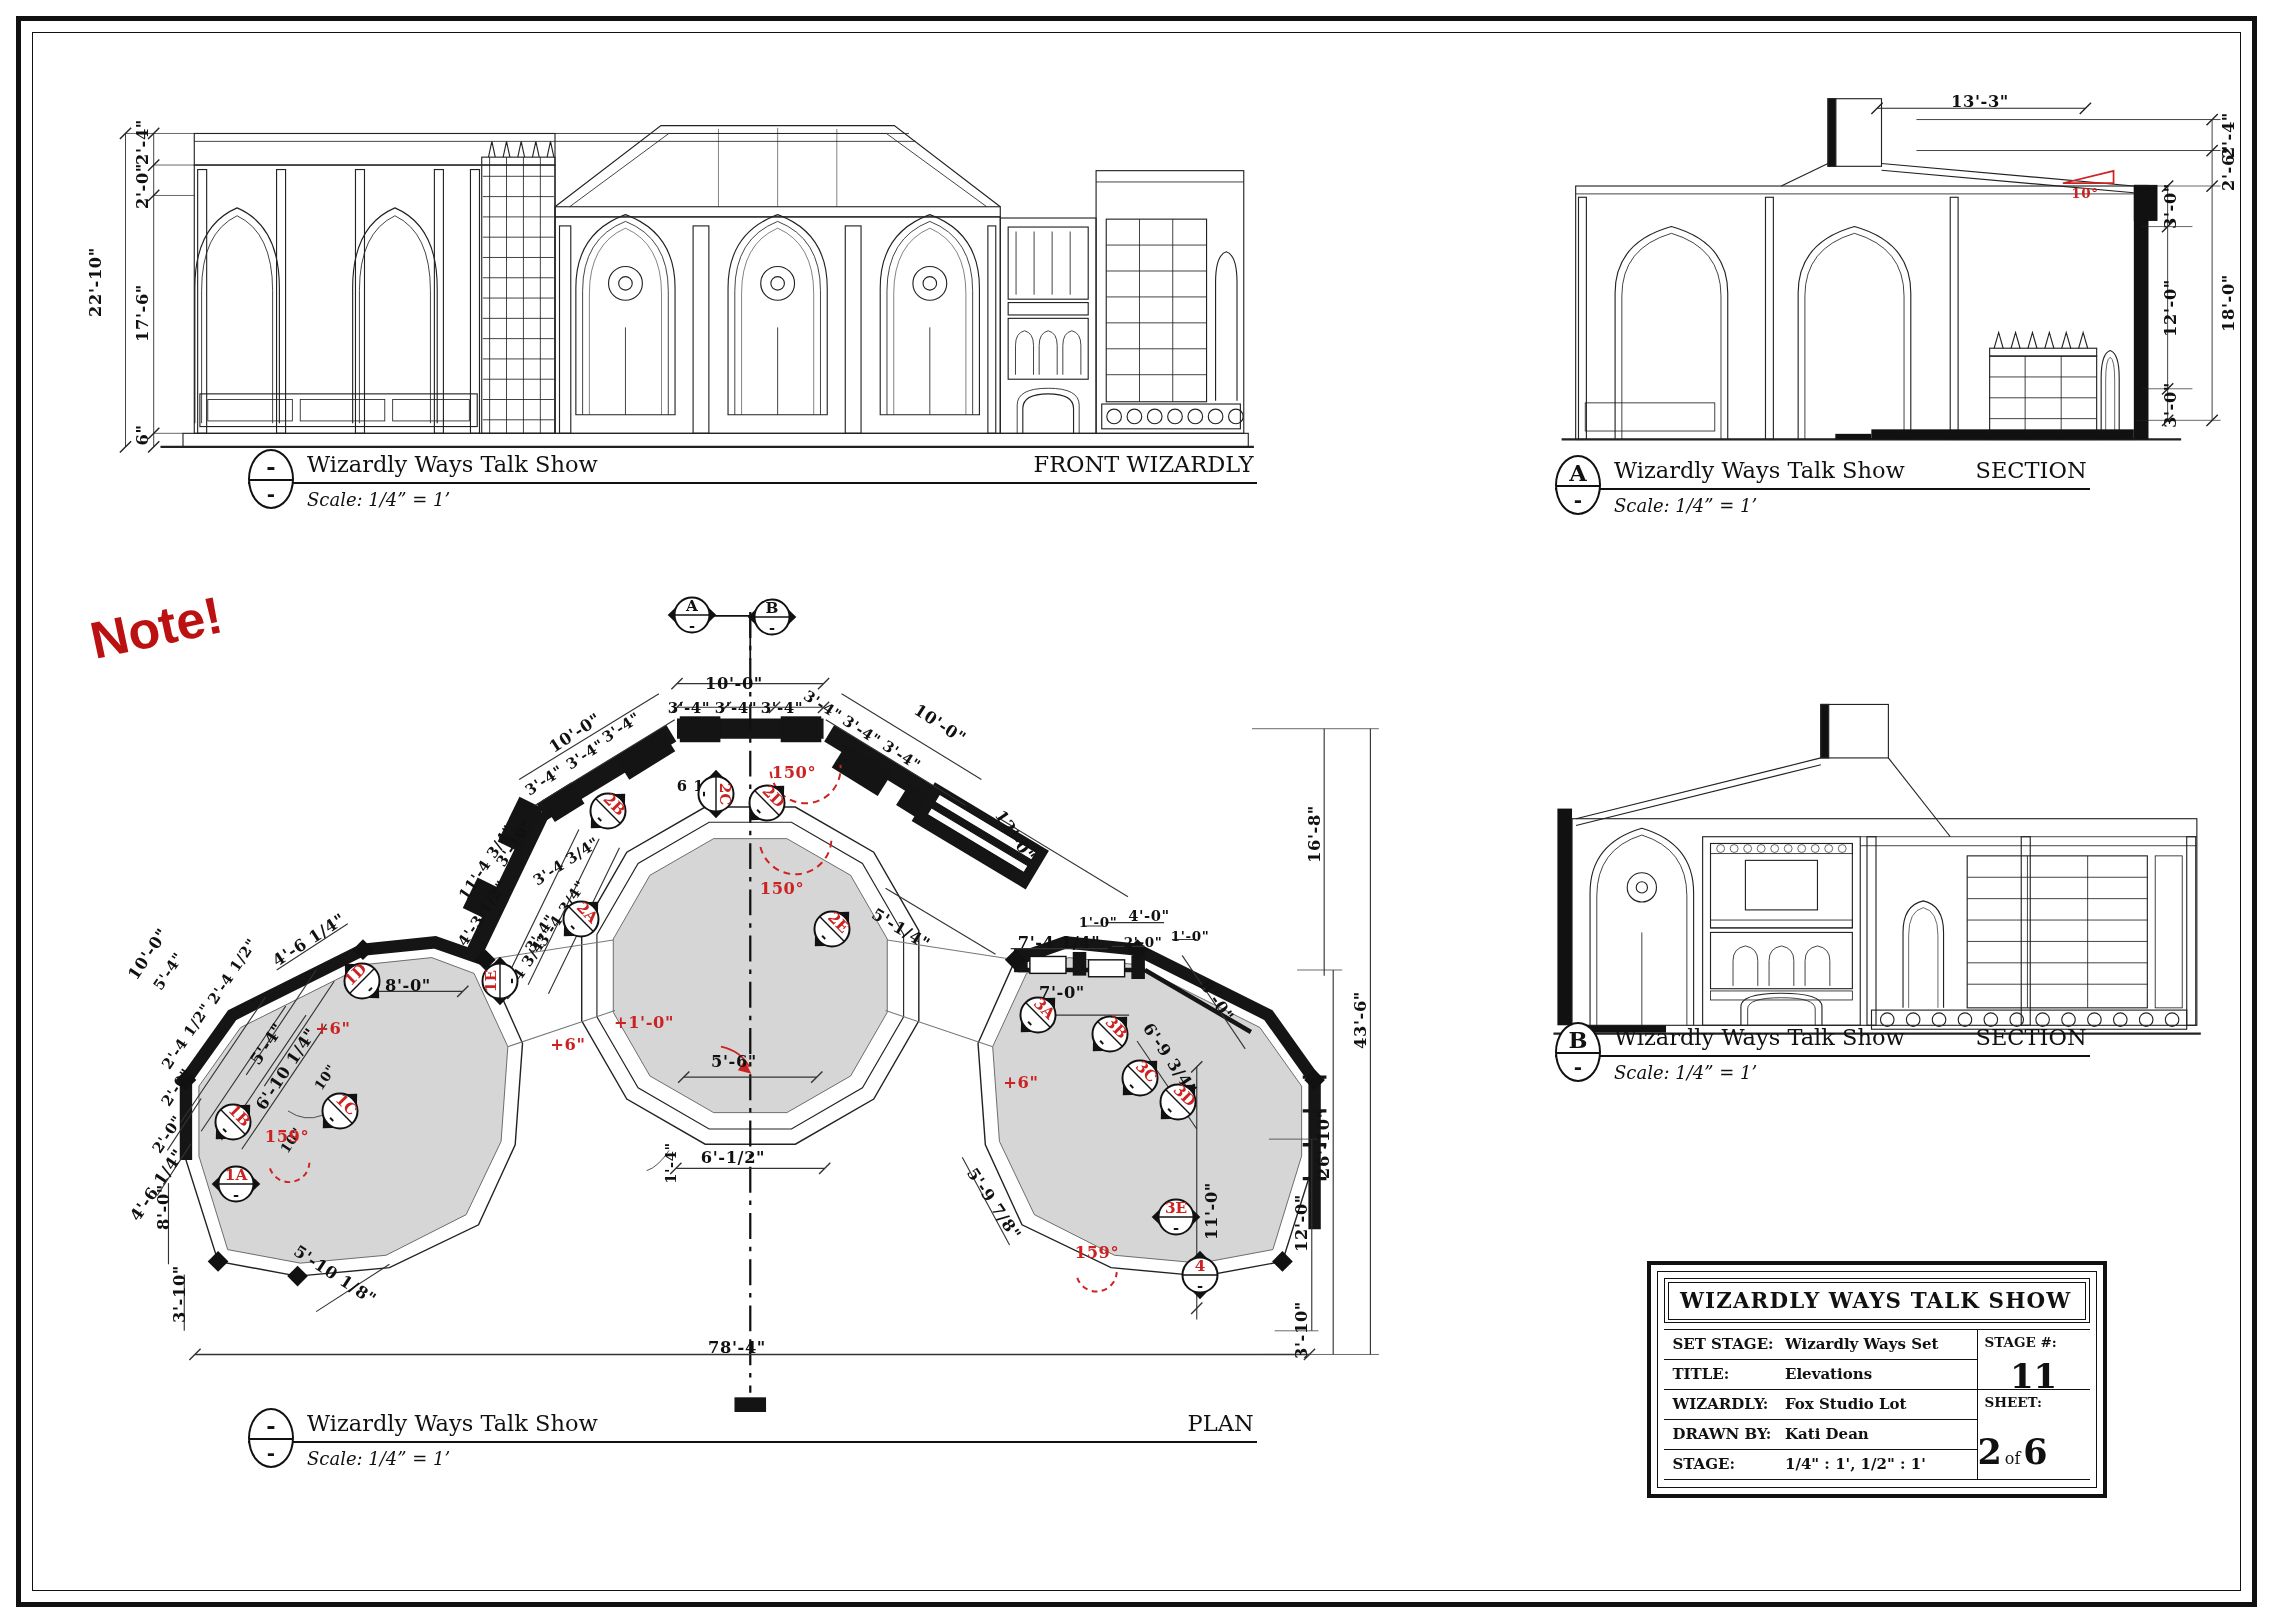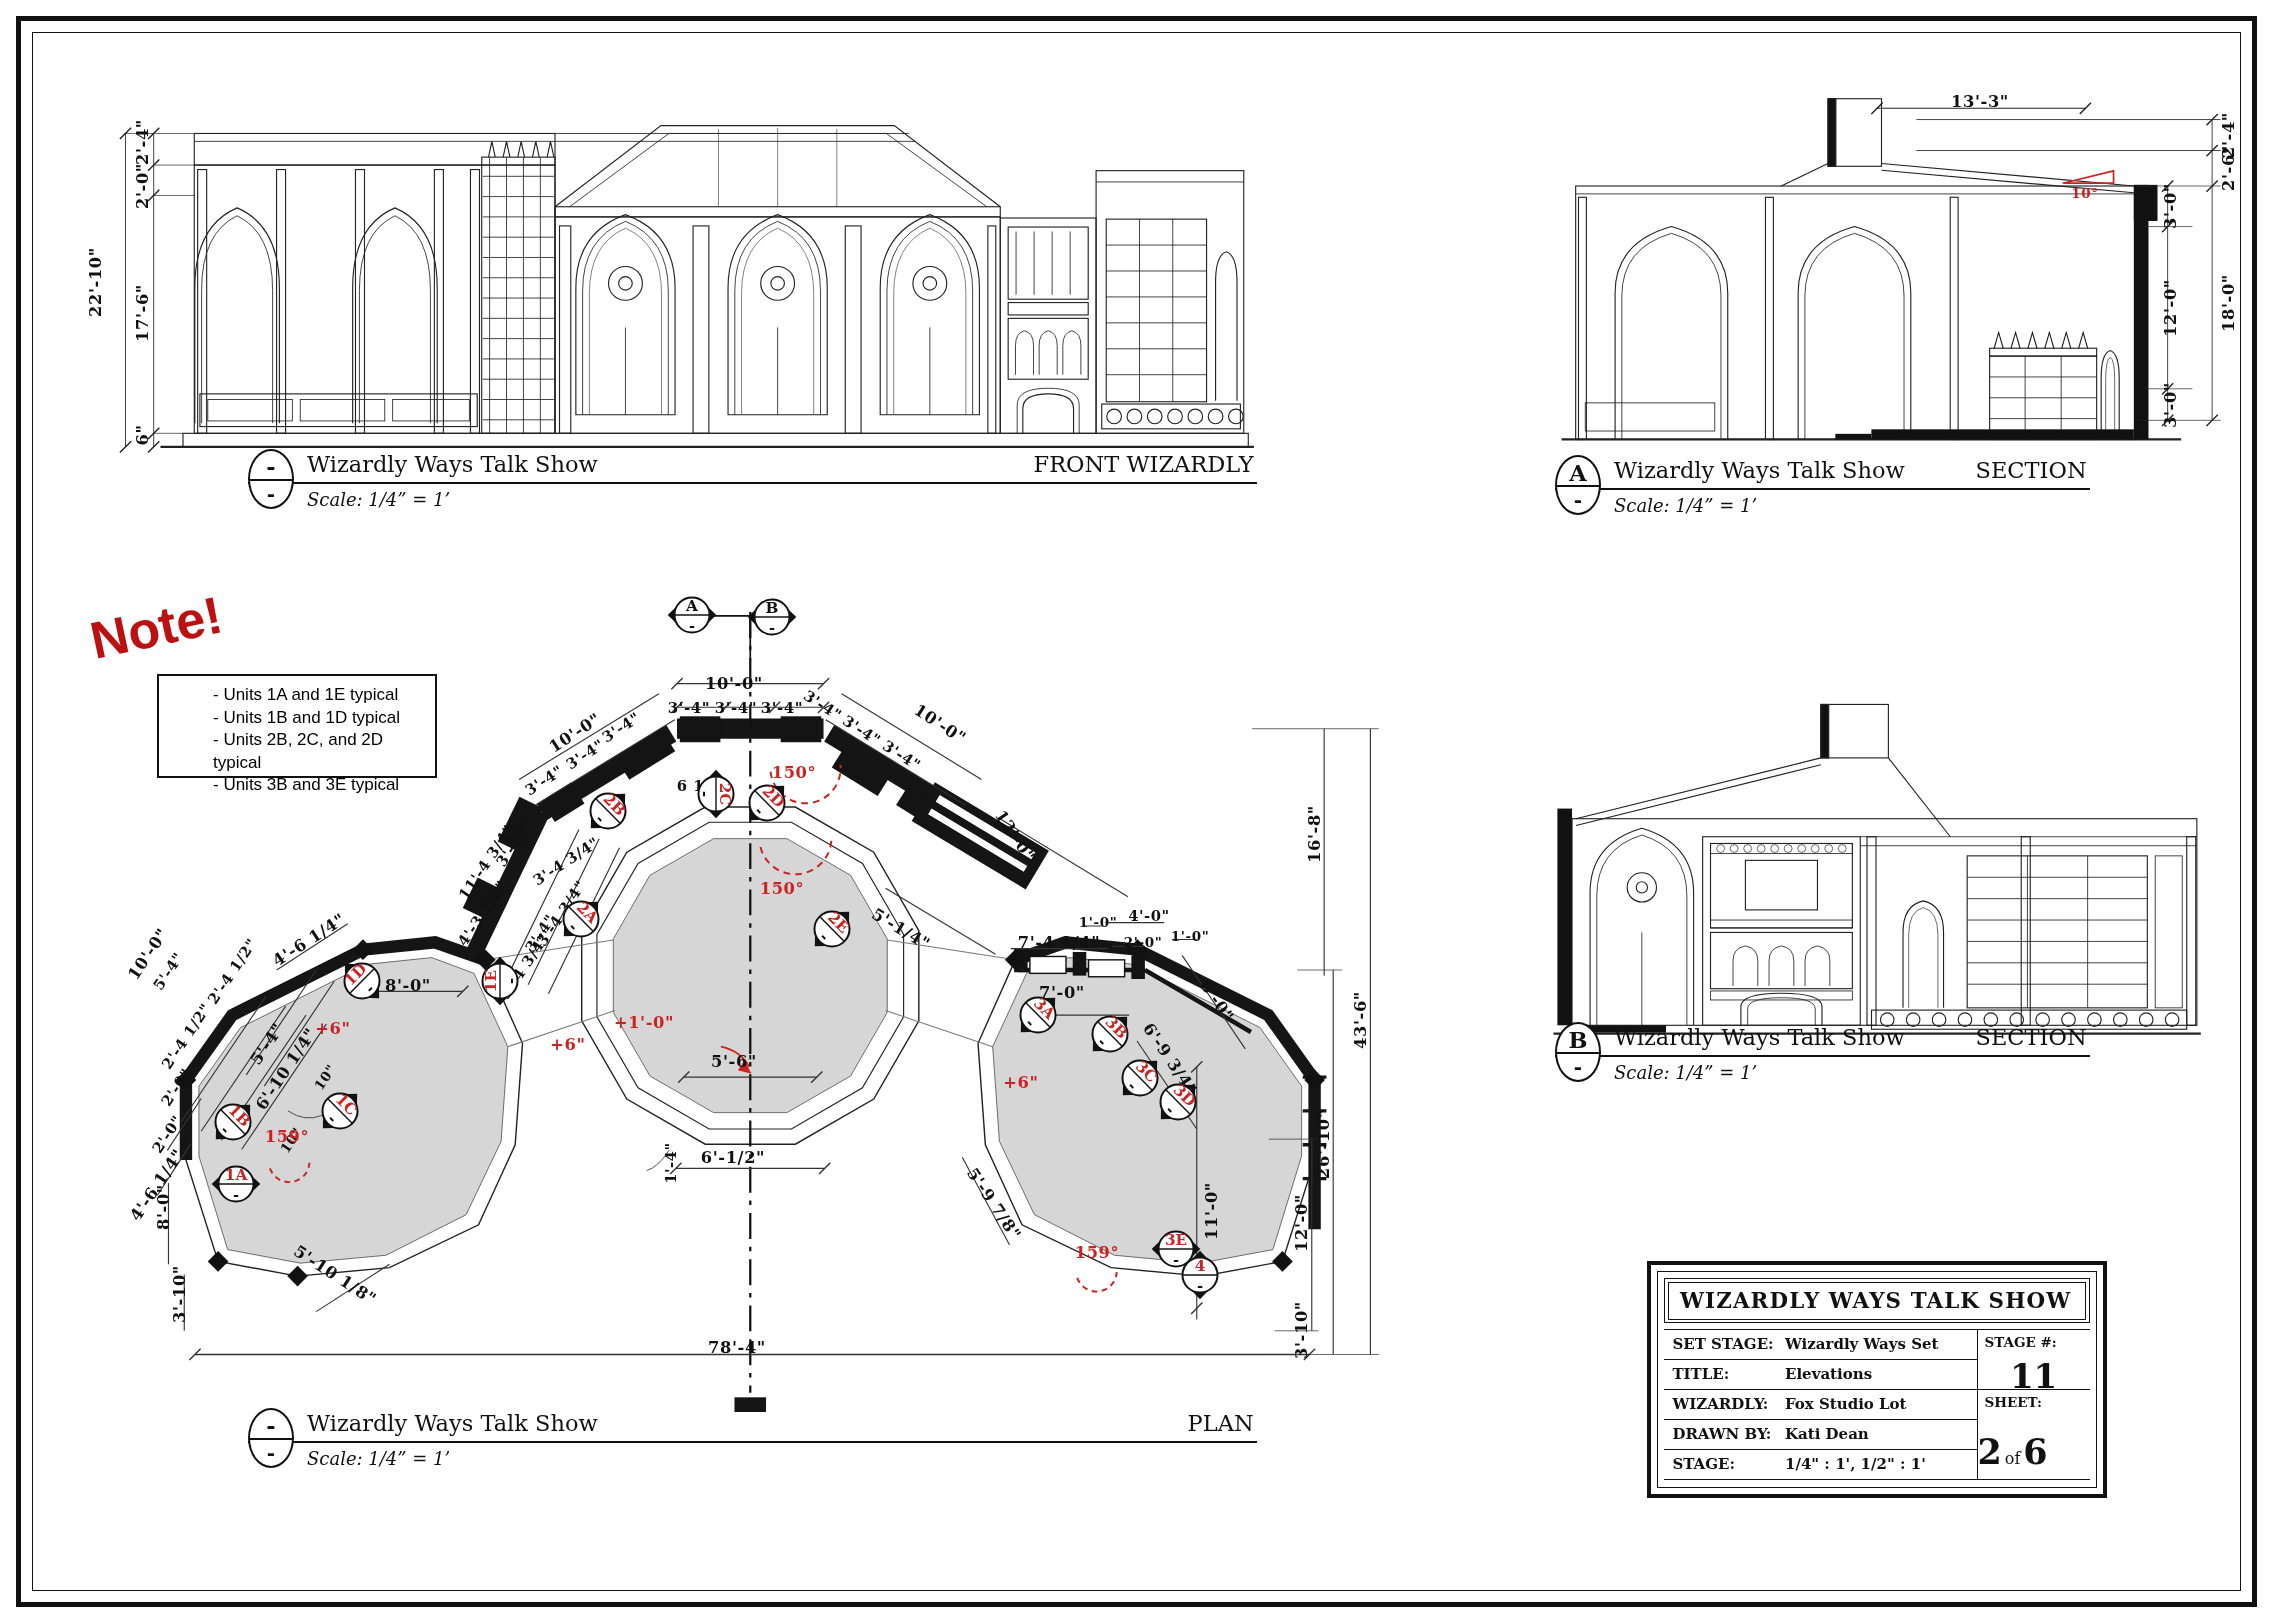--- a/index.html
+++ b/index.html
@@ -703,21 +703,21 @@
             <polygon points="46,89 68,66 24,66" fill="#111"></polygon>
             <circle cx="46" cy="46" r="31" fill="#fff" stroke="#111" stroke-width="3.5"></circle>
             <g transform="rotate(0 46 46)">
               <line x1="15" y1="46" x2="77" y2="46" stroke="#111" stroke-width="2.5"></line>
               <text x="46" y="39" text-anchor="middle" font-size="27" font-weight="bold" font-family="DejaVu Serif, serif" fill="#cc2222">3D</text>
               <text x="46" y="74" text-anchor="middle" font-size="26" font-weight="bold" font-family="DejaVu Serif, serif" fill="#111">-</text>
             </g>
           </g>
         </svg>
       </div>
-      <div class="marker" style="left: 1176px; top: 1217px; margin-top: 32px;">
+      <div class="marker" style="left: 1176px; top: 1217px;">
         <svg width="52" height="52" viewBox="0 0 92 92">
           <g transform="rotate(90 46 46)">
             <polygon points="46,3 68,26 24,26" fill="#111"></polygon>
             <polygon points="46,89 68,66 24,66" fill="#111"></polygon>
             <circle cx="46" cy="46" r="31" fill="#fff" stroke="#111" stroke-width="3.5"></circle>
             <g transform="rotate(-90 46 46)">
               <line x1="15" y1="46" x2="77" y2="46" stroke="#111" stroke-width="2.5"></line>
               <text x="46" y="39" text-anchor="middle" font-size="27" font-weight="bold" font-family="DejaVu Serif, serif" fill="#cc2222">3E</text>
               <text x="46" y="74" text-anchor="middle" font-size="26" font-weight="bold" font-family="DejaVu Serif, serif" fill="#111">-</text>
             </g>
@@ -733,28 +733,20 @@
             <g transform="rotate(0 46 46)">
               <line x1="15" y1="46" x2="77" y2="46" stroke="#111" stroke-width="2.5"></line>
               <text x="46" y="39" text-anchor="middle" font-size="27" font-weight="bold" font-family="DejaVu Serif, serif" fill="#cc2222">4</text>
               <text x="46" y="74" text-anchor="middle" font-size="26" font-weight="bold" font-family="DejaVu Serif, serif" fill="#111">-</text>
             </g>
           </g>
         </svg>
       </div>
     </div>
 
-  <div class="notebox">
-    <ul>
-      <li>- Units 1A and 1E typical</li>
-      <li>- Units 1B and 1D typical</li>
-      <li>- Units 2B, 2C, and 2D typical</li>
-      <li>- Units 3B and 3E typical</li>
-    </ul>
-  </div>
   <div class="note-title">Note!</div>
 
   <div class="dlabel" style="left:248px;top:451px;width:1009px;">
     <div class="dl-bubble">
       <div class="bt">-</div>
       <div class="bline"></div>
       <div class="bb">-</div>
     </div>
     <div class="dl-top">
       <span class="dl-project">Wizardly Ways Talk Show</span>

